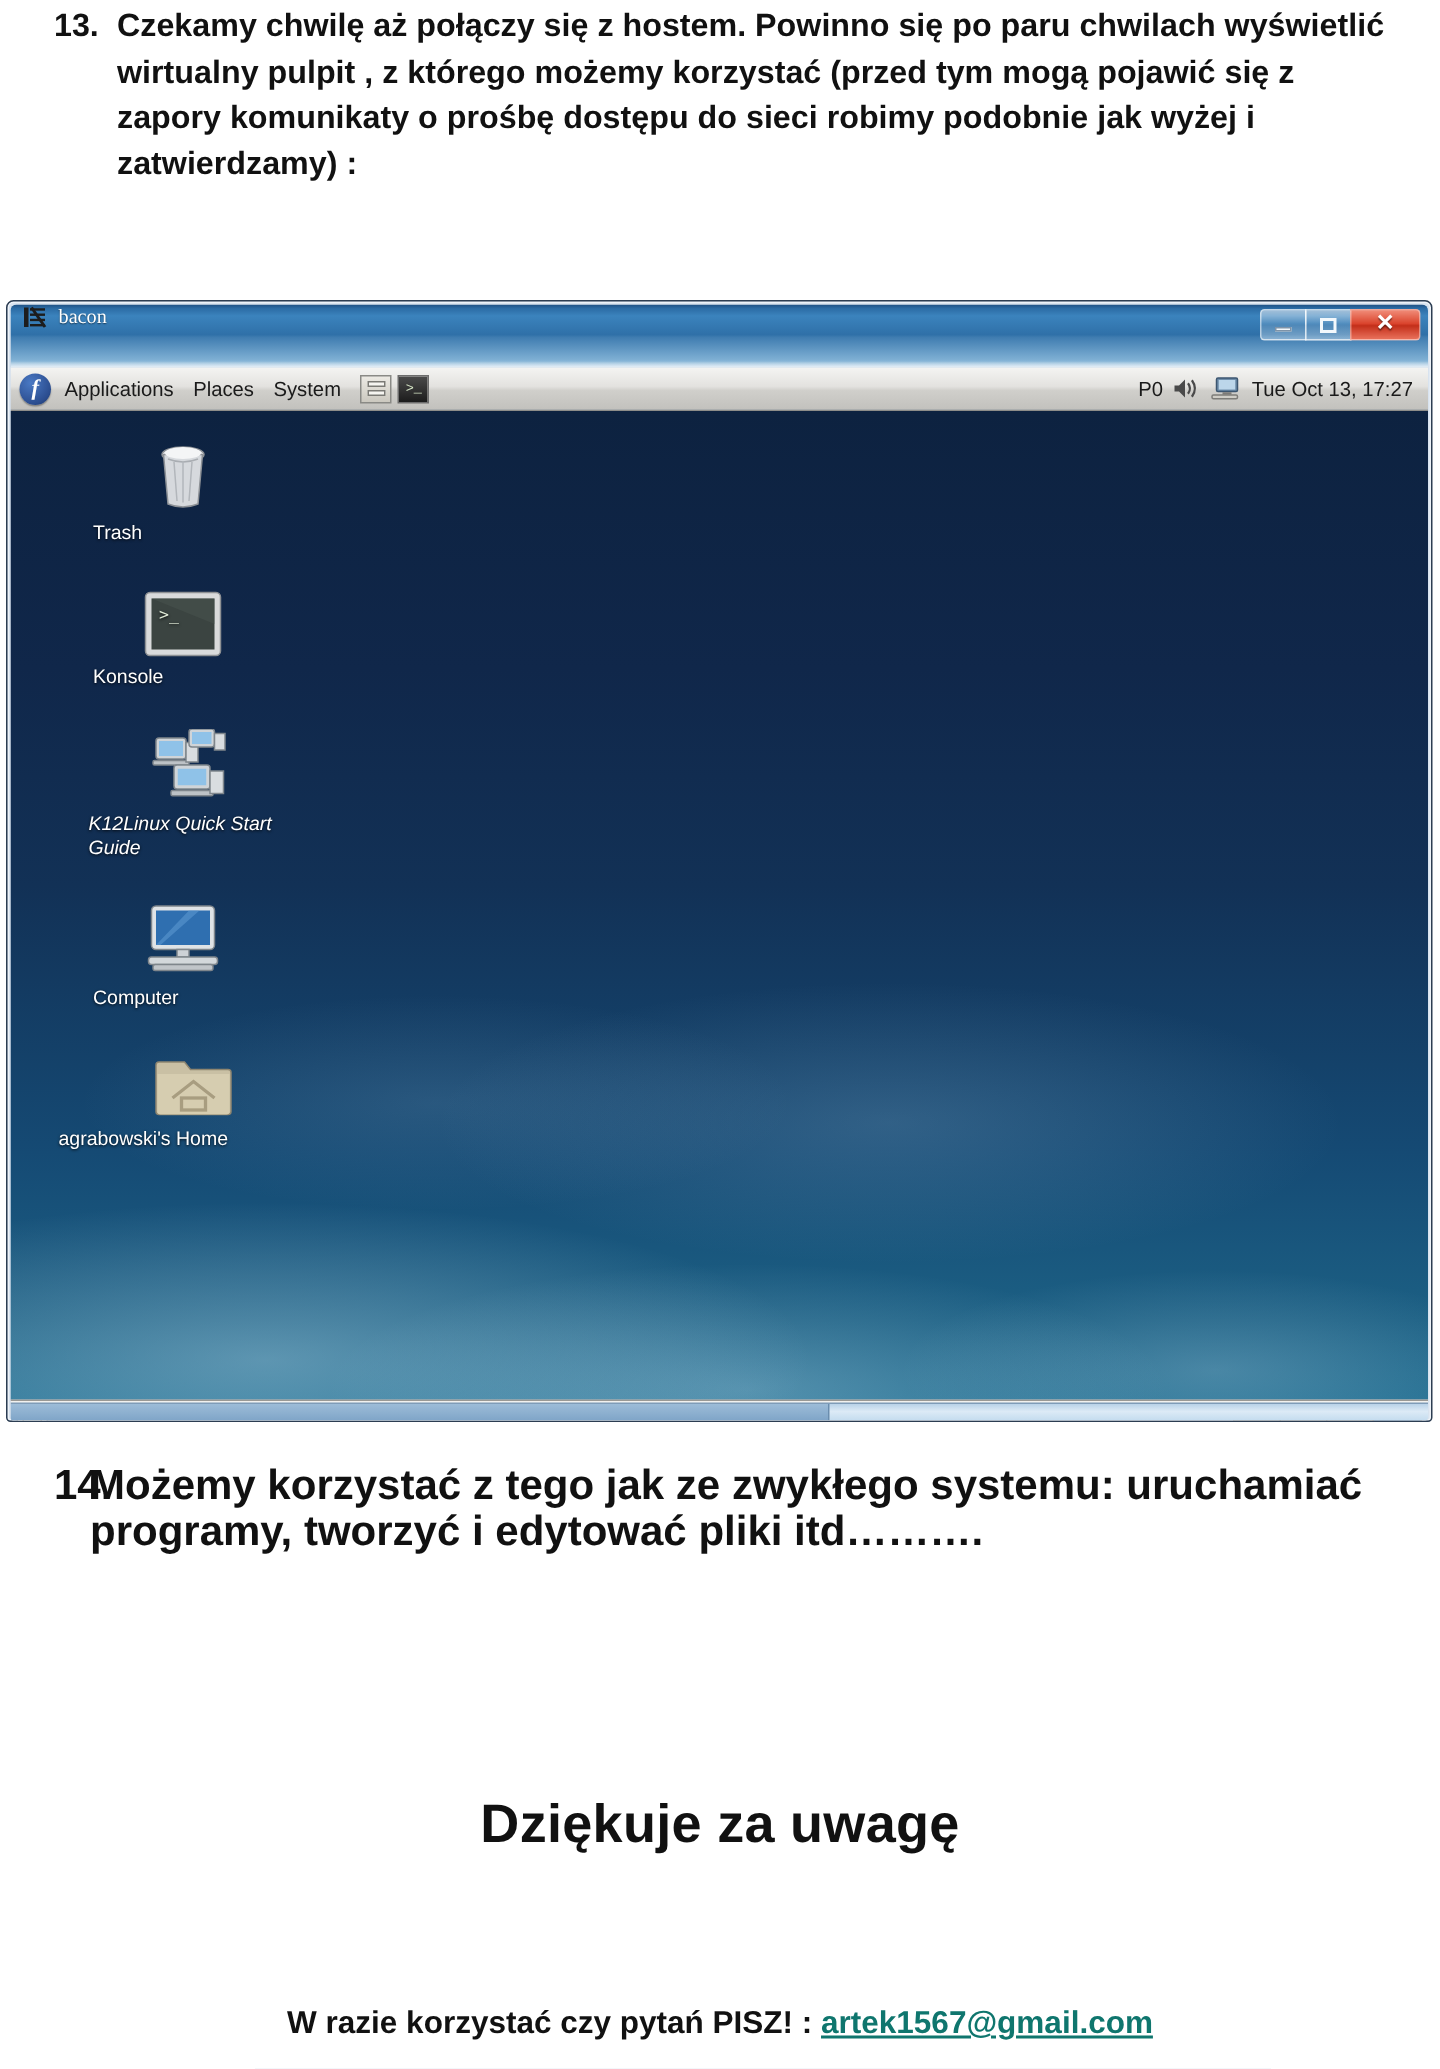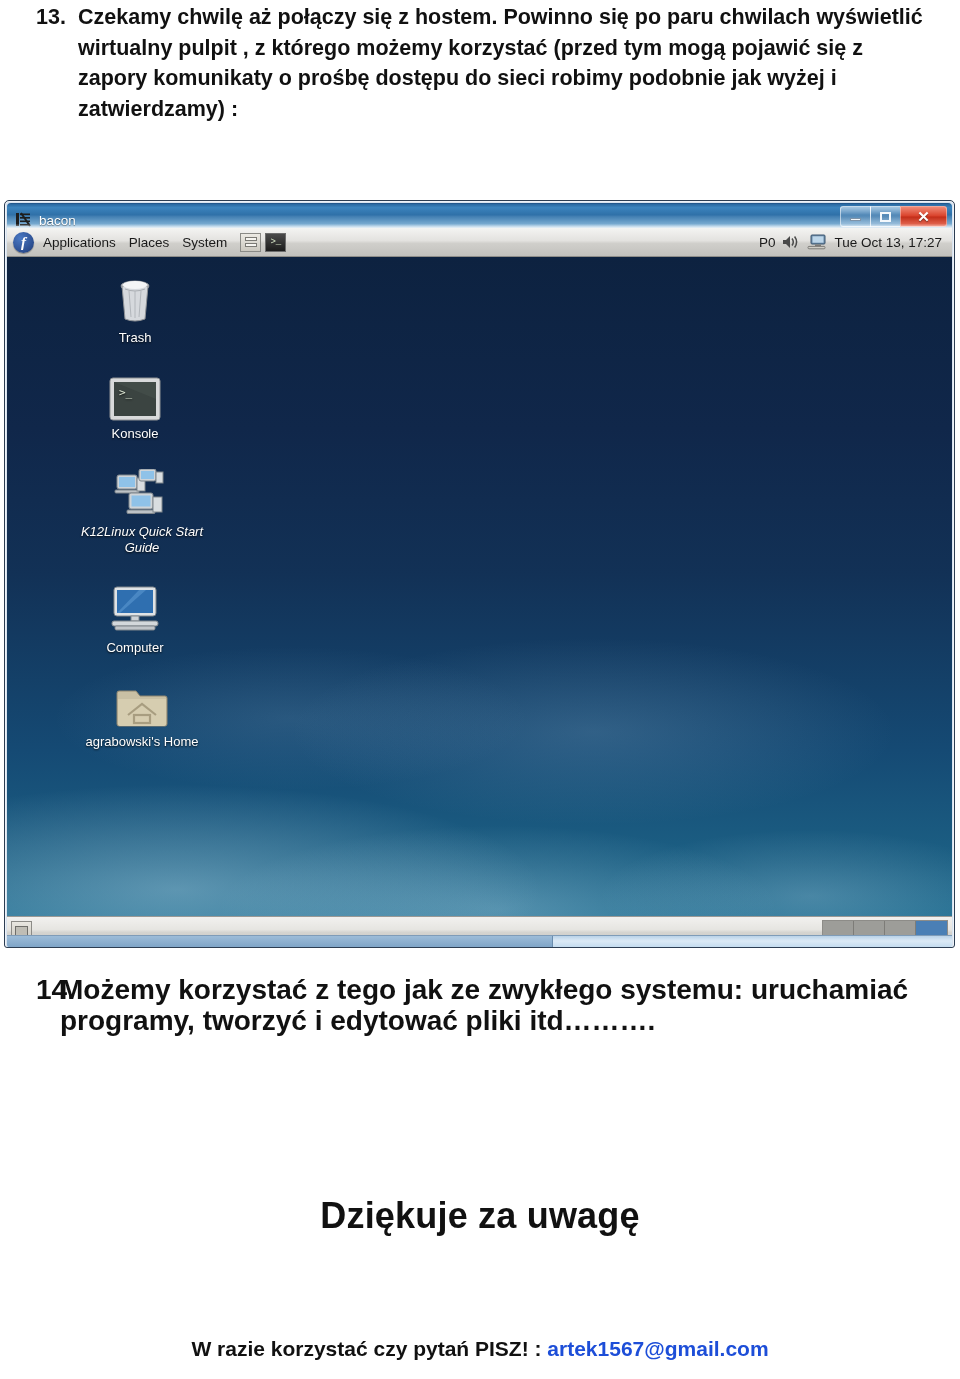--- a/index.html
+++ b/index.html
@@ -68,21 +68,22 @@
 
   #contact {
     left: 0;
     top: 1337px;
     width: 960px;
     text-align: center;
     font-size: 21px;
     font-weight: bold;
   }
   #contact .mail {
-    color: #1d4ed8;
+    color: #0f766e;
+    text-decoration: underline;
   }
 
   
   #vnc-window {
     position: absolute;
     left: 4px;
     top: 200px;
     width: 951px;
     height: 748px;
     box-sizing: border-box;
@@ -98,29 +99,30 @@
     width: 100%;
     height: 100%;
     border-radius: 4px 4px 2px 2px;
     overflow: hidden;
     background: #cfdcea;
   }
 
   
   .titlebar {
     position: relative;
-    height: 25px;
+    height: 42px;
     background: linear-gradient(to bottom,
         #1d4f82 0%, #2b6ba4 6%, #3b83bd 18%,
         #2f70a8 48%, #3f7cb0 52%,
         #7fb0d4 88%, #b9d4e8 100%);
     display: flex;
-    align-items: flex-end;
+    align-items: flex-start;
     padding-left: 8px;
     overflow: hidden;
+    font-family: Liberation Serif, serif;
   }
   .titlebar::after {
     content: "";
     position: absolute;
     left: 0; right: 0; bottom: 0;
     height: 4px;
     background: linear-gradient(to bottom, rgba(255,255,255,.05), rgba(255,255,255,.65));
   }
   .title-icon {
     width: 17px;
@@ -241,26 +243,24 @@
       radial-gradient(ellipse 400px 120px at 52% 99%, rgba(200,228,242,.30), rgba(200,228,242,0) 70%),
       radial-gradient(ellipse 300px 95px at 85% 97%, rgba(205,230,244,.24), rgba(205,230,244,0) 70%),
       radial-gradient(ellipse 420px 130px at 62% 72%, rgba(150,185,212,.22), rgba(150,185,212,0) 72%),
       radial-gradient(ellipse 330px 100px at 30% 70%, rgba(150,185,212,.16), rgba(150,185,212,0) 72%),
       linear-gradient(to bottom, #0d2240 0%, #10274a 26%, #123156 48%, #154a74 75%, #1c6084 92%, #226e91 100%);
     overflow: hidden;
   }
   .desk-icon {
     position: absolute;
     width: 120px;
-    text-align: center;
     color: #ffffff;
     font-size: 13px;
     line-height: 16px;
     text-shadow: 0 1px 2px rgba(0,0,0,.85);
-    margin-left: 13px;
   }
   .desk-icon .glyph {
     height: 52px;
     display: flex;
     align-items: flex-end;
     justify-content: center;
     margin-bottom: 5px;
   }
 
   

